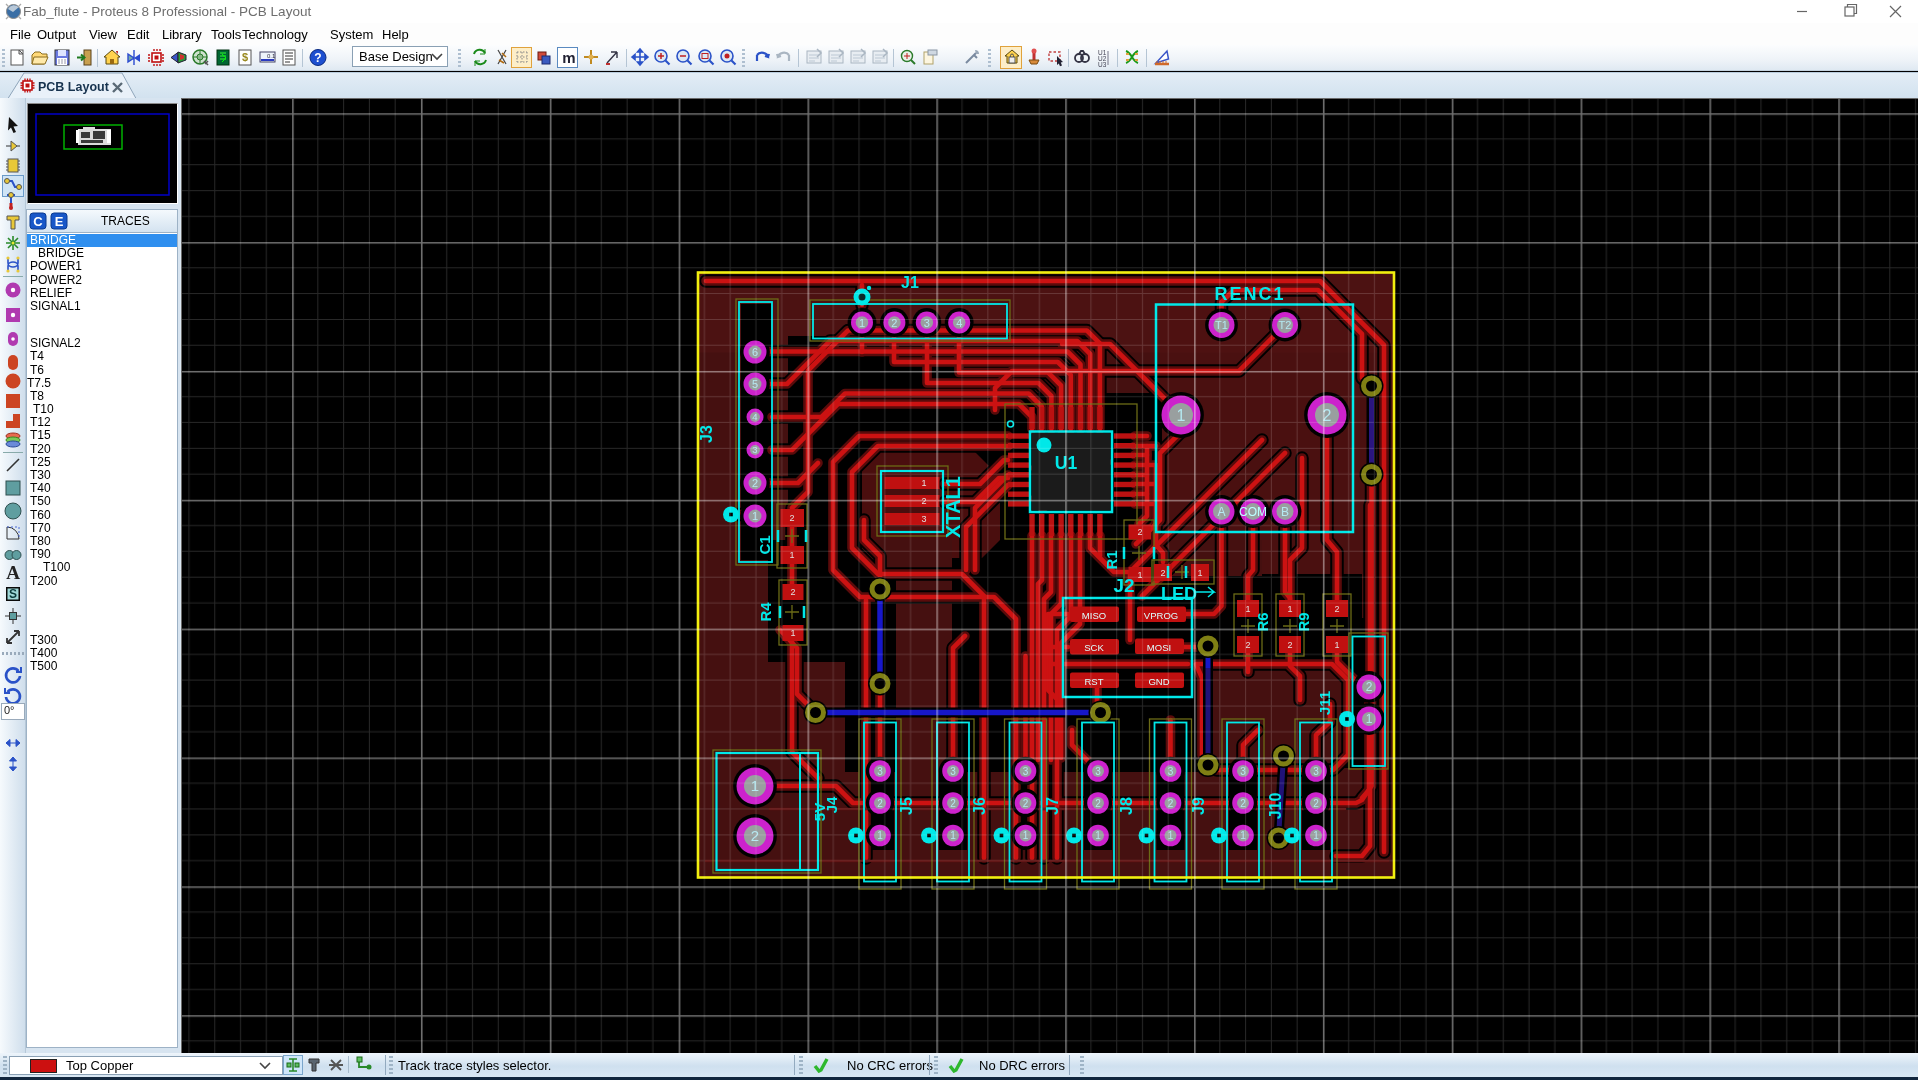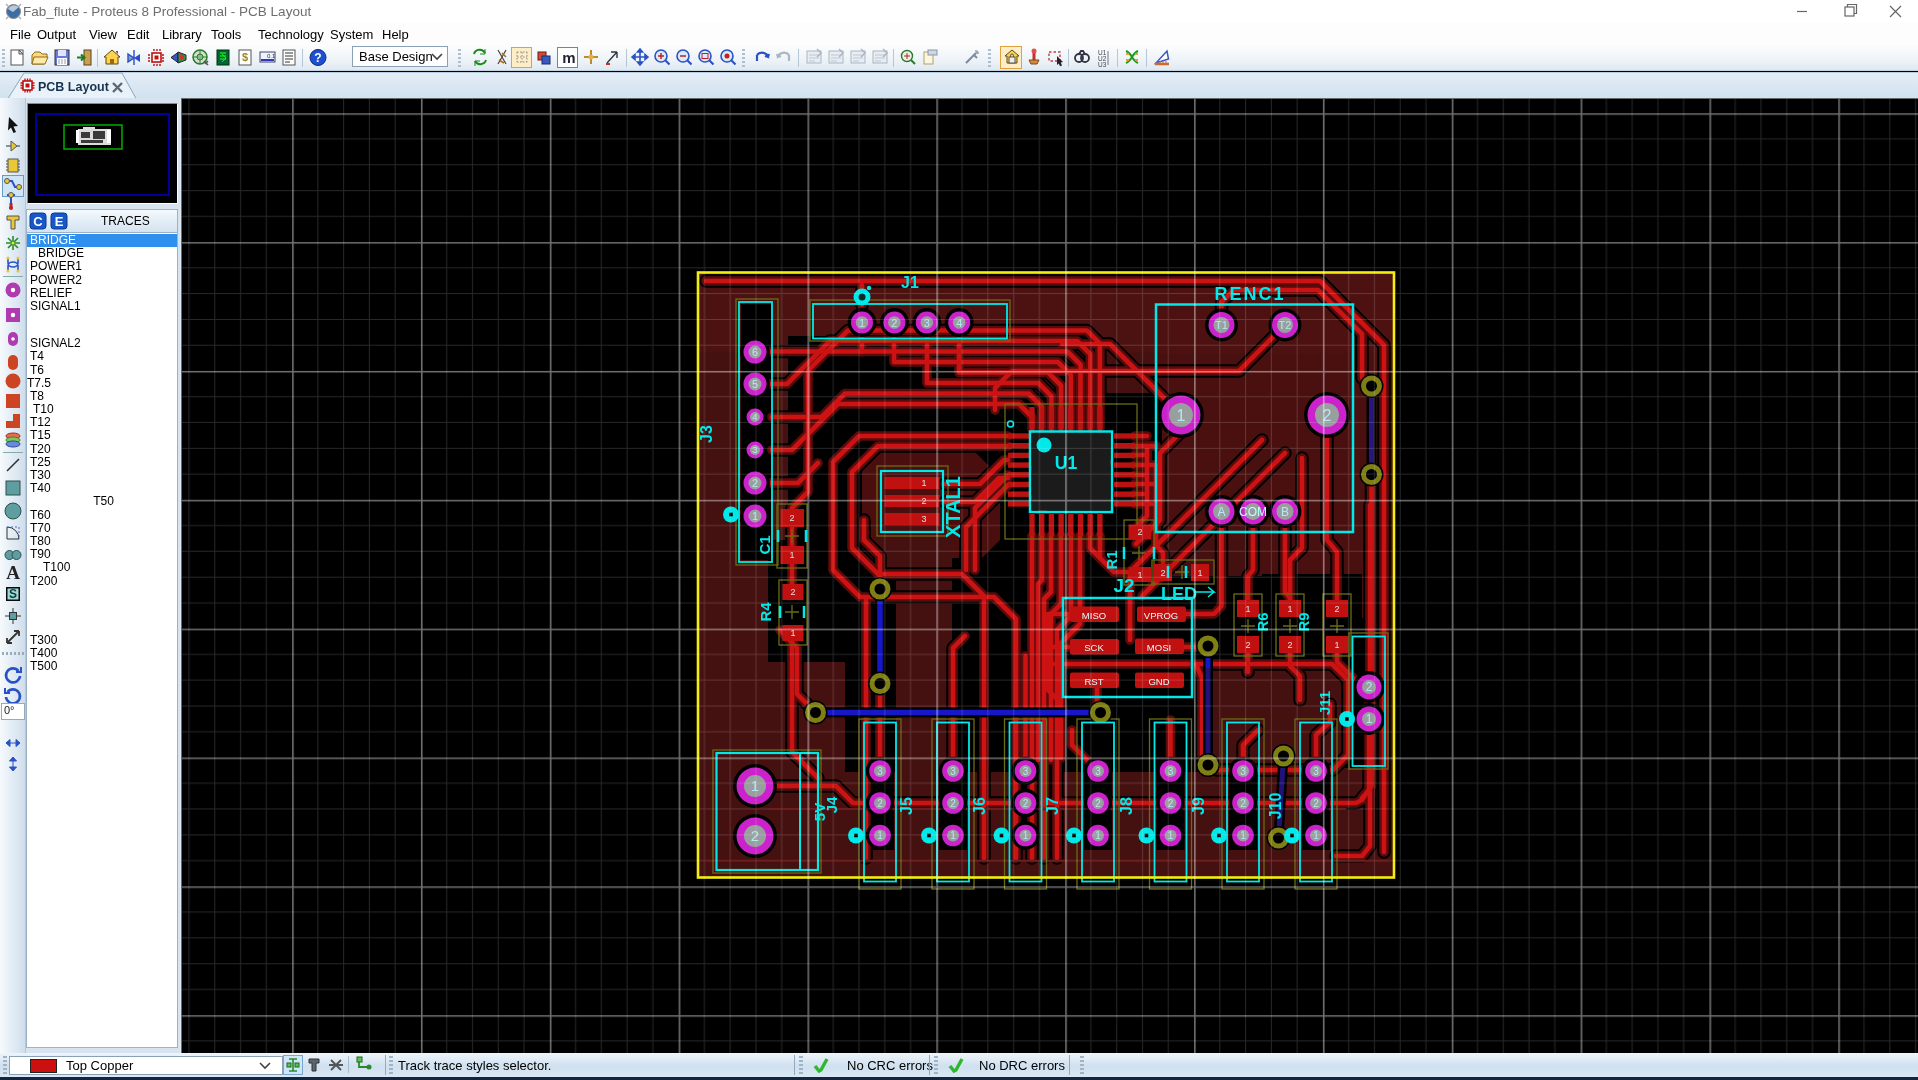--- a/index.html
+++ b/index.html
@@ -39,21 +39,21 @@
     <path d="M57.5 7 V4.5 H66.5 V13.5 H64" fill="none" stroke="#666" stroke-width="1.2"></path>
     <path d="M100 6 l11 11 M111 6 l-11 11" stroke="#666" stroke-width="1.2"></path>
   </svg>
 <div class="abs" id="menubar"></div>
 <div class="mi" style="left:10px">File</div>
 <div class="mi" style="left:37px">Output</div>
 <div class="mi" style="left:89px">View</div>
 <div class="mi" style="left:127px">Edit</div>
 <div class="mi" style="left:162px">Library</div>
 <div class="mi" style="left:211px">Tools</div>
-<div class="mi" style="left:258px">Technology</div>
+<div class="mi" style="left:242px">Technology</div>
 <div class="mi" style="left:330px">System</div>
 <div class="mi" style="left:382px">Help</div>
 <div class="abs" id="toolbar"></div>
 <div class="abs" style="left:2px;top:49px;width:3px;height:18px;background:repeating-linear-gradient(180deg,#aebfd0 0 2px,transparent 2px 4px)"></div>
 <svg class="abs" style="left:8px;top:47px" width="20" height="22">
     <rect x="3" y="3" width="12" height="15" fill="#fff" stroke="#555"></rect>
     <path d="M11 3 l4 4 v0 h-4 z" fill="#ddd" stroke="#555"></path>
   </svg>
 <svg class="abs" style="left:30px;top:47px" width="20" height="22">
     <path d="M2 8 l3 -3 h5 l2 2 h5 v3 l-3 7 h-12 z" fill="#ffd978" stroke="#8a6d1f"></path>
@@ -429,21 +429,21 @@
     <div style="height:13.2px;line-height:13.5px;padding-left:3px;">T6</div>
     <div style="height:13.2px;line-height:13.5px;padding-left:0;">T7.5</div>
     <div style="height:13.2px;line-height:13.5px;padding-left:3px;">T8</div>
     <div style="height:13.2px;line-height:13.5px;padding-left:6px;">T10</div>
     <div style="height:13.2px;line-height:13.5px;padding-left:3px;">T12</div>
     <div style="height:13.2px;line-height:13.5px;padding-left:3px;">T15</div>
     <div style="height:13.2px;line-height:13.5px;padding-left:3px;">T20</div>
     <div style="height:13.2px;line-height:13.5px;padding-left:3px;">T25</div>
     <div style="height:13.2px;line-height:13.5px;padding-left:3px;">T30</div>
     <div style="height:13.2px;line-height:13.5px;padding-left:3px;">T40</div>
-    <div style="height:13.2px;line-height:13.5px;padding-left:3px;text-align:center;">T50</div>
+    <div style="height:13.2px;line-height:13.5px;padding-left:3px;">T50</div>
     <div style="height:13.2px;line-height:13.5px;padding-left:3px;">T60</div>
     <div style="height:13.2px;line-height:13.5px;padding-left:3px;">T70</div>
     <div style="height:13.2px;line-height:13.5px;padding-left:3px;">T80</div>
     <div style="height:13.2px;line-height:13.5px;padding-left:3px;">T90</div>
     <div style="height:13.2px;line-height:13.5px;padding-left:16px;">T100</div>
     <div style="height:13.2px;line-height:13.5px;padding-left:3px;">T200</div>
     <div style="height:13.2px;line-height:13.5px;padding-left:3px;margin-top:46px;">T300</div>
     <div style="height:13.2px;line-height:13.5px;padding-left:3px;">T400</div>
     <div style="height:13.2px;line-height:13.5px;padding-left:3px;">T500</div>
   </div>

